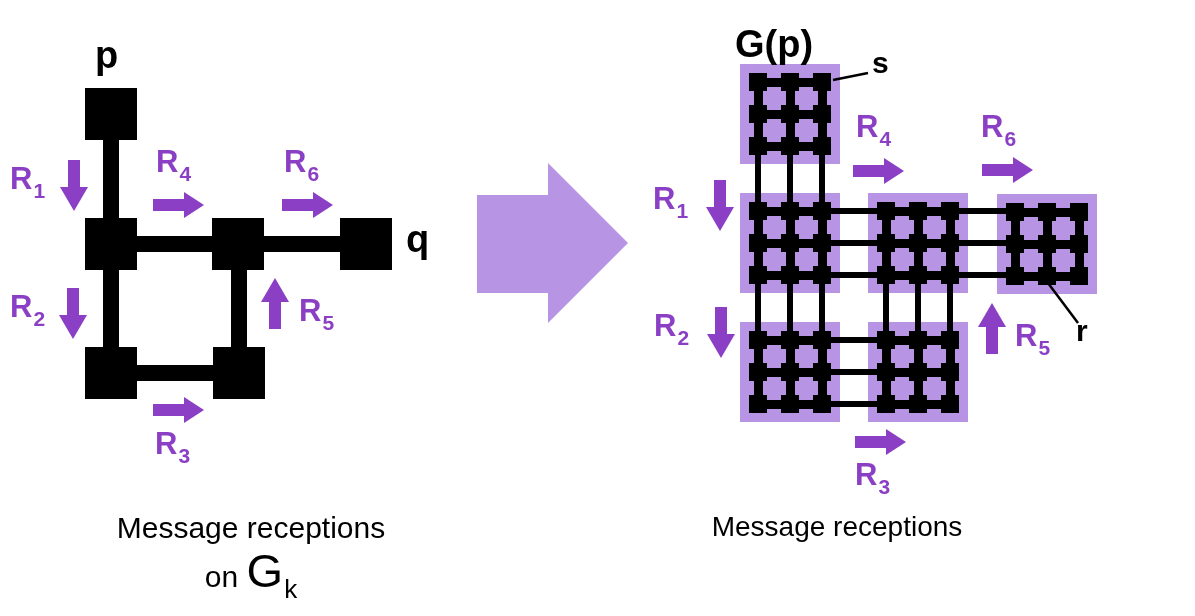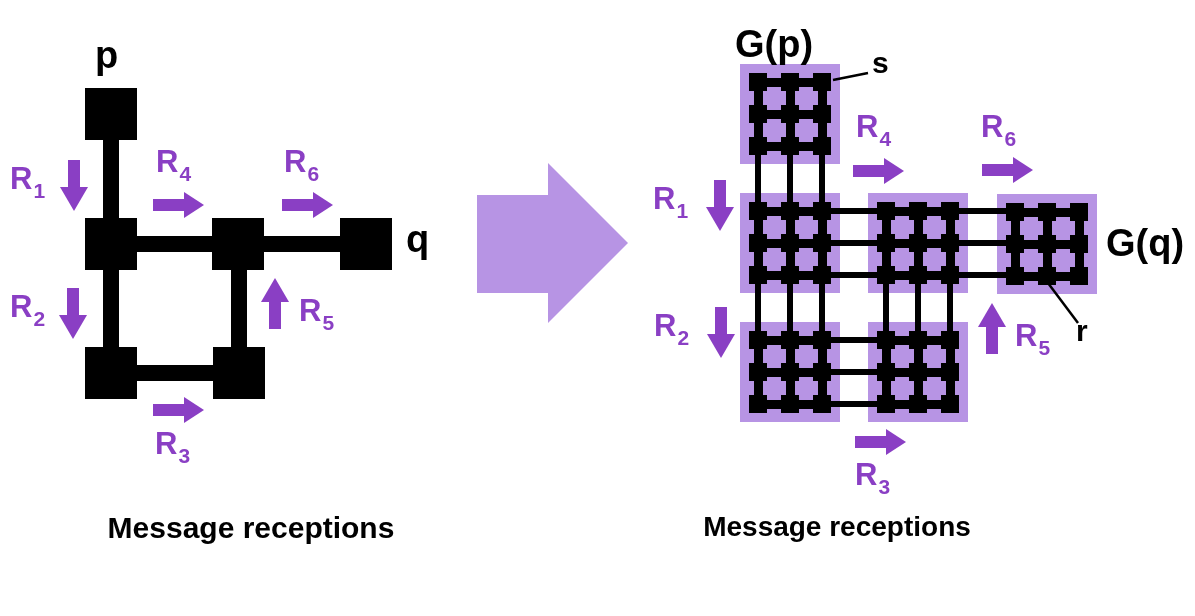--- a/index.html
+++ b/index.html
@@ -32,21 +32,21 @@
   .lab{position:absolute;font-weight:bold;color:var(--ink);line-height:1;white-space:nowrap;}
   #lab-p{left:95px;top:36px;font-size:38px;}
   #lab-q{left:406px;top:220px;font-size:38px;}
   #lab-gp{left:735px;top:10px;font-size:38px;margin-top:15px;}
   #lab-gq{left:1106px;top:224px;font-size:38px;}
   #lab-s{left:872px;top:48px;font-size:30px;}
   #lab-r{left:1076px;top:316px;font-size:30px;}
   #transform-arrow{position:absolute;left:477px;top:163px;width:151px;height:160px;}
   #transform-arrow .abody{position:absolute;left:0;top:32px;width:73px;height:98px;background:var(--lp);}
   #transform-arrow .ahead{position:absolute;left:71px;top:0;width:0;height:0;border-left:80px solid var(--lp);border-top:80px solid transparent;border-bottom:80px solid transparent;}
-  .caption{position:absolute;text-align:center;color:var(--ink);font-weight:bold;}
+  .caption{position:absolute;text-align:center;color:var(--ink);font-weight:normal;}
   #cap-left{left:40px;top:512px;width:422px;}
   #cap-right{left:627px;top:512px;width:420px;}
   .cap1{font-size:30px;line-height:1.05;}
   #cap-right .cap1{font-size:28px;}
   .cap2{font-size:30px;margin-top:3px;line-height:1.0;}
   .cap-g{font-size:47px;}
   .cap-sub{font-size:26px;position:relative;top:11px;margin-left:1px;}
   #pointer-overlay{position:absolute;left:0;top:0;pointer-events:none;}
 </style>
 </head>
@@ -249,24 +249,27 @@
   </div>
 
   <svg id="pointer-overlay" width="1195" height="616">
       <line x1="833" y1="80" x2="868" y2="73" stroke="#000000" stroke-width="2.5"></line>
       <line x1="1048" y1="283" x2="1078" y2="323" stroke="#000000" stroke-width="2.5"></line>
     </svg>
 
   <div class="lab" id="lab-p">p</div>
   <div class="lab" id="lab-q">q</div>
   <div class="lab" id="lab-gp">G(p)</div>
-  <div class="lab" id="lab-gq">G(q)</div>
   <div class="lab" id="lab-s">s</div>
   <div class="lab" id="lab-r">r</div>
 
   <div class="caption" id="cap-left">
     <div class="cap1">Message receptions</div>
+    <div class="cap2">
+      <span>on</span>
+      <span class="cap-g">G</span><span class="cap-sub">k</span>
+    </div>
   </div>
   <div class="caption" id="cap-right">
     <div class="cap1">Message receptions</div>
   </div>
 
 </div>
 
 </body></html>

